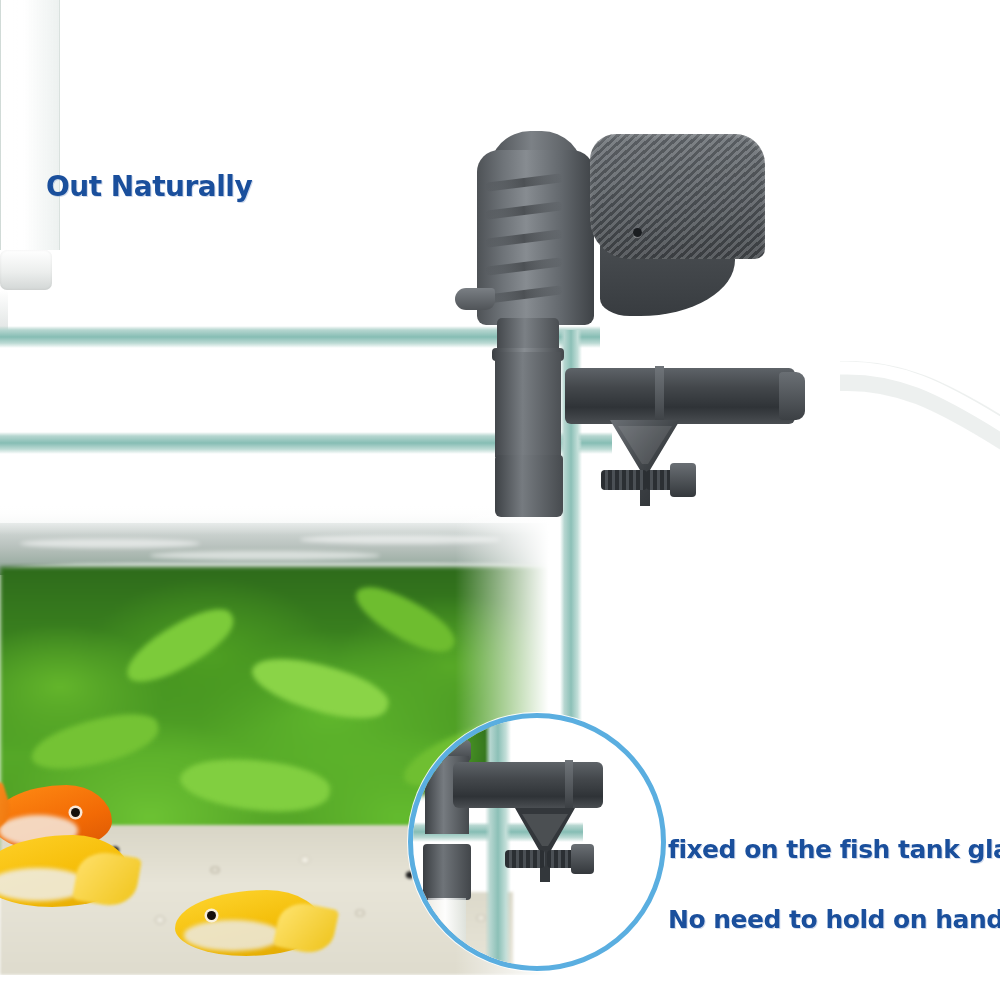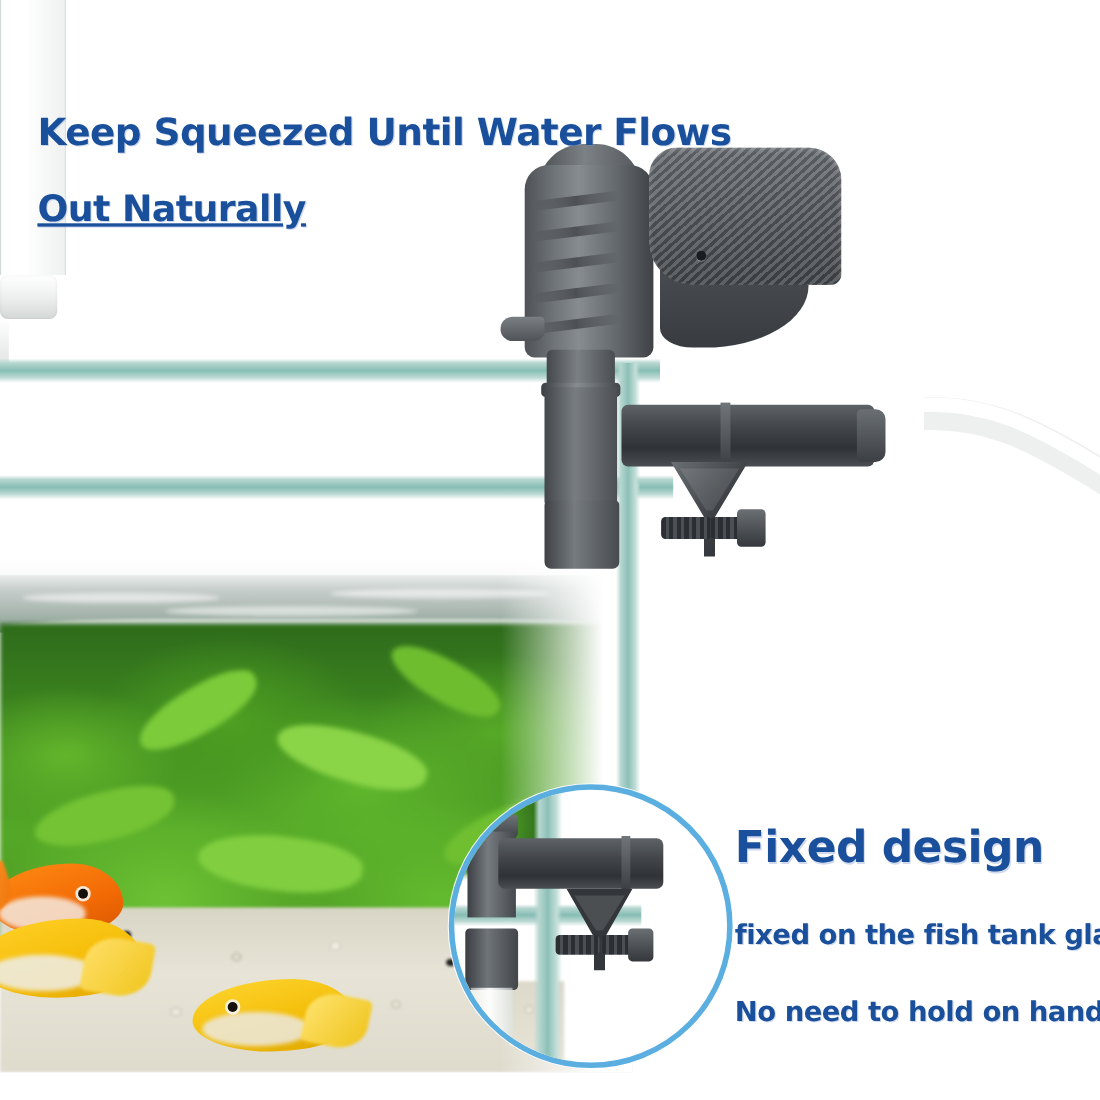--- a/index.html
+++ b/index.html
@@ -4,21 +4,21 @@
 <style>
   html,body{margin:0;padding:0;background:#fff;}
   body{width:1000px;height:1000px;font-family:"DejaVu Sans","Liberation Sans",sans-serif;}
   #stage{position:relative;width:1000px;height:1000px;overflow:hidden;background:#ffffff;}
 
   
   .hl{position:absolute;color:#1a4f9c;font-weight:bold;letter-spacing:-.5px;
       text-shadow:1px 1px 0 rgba(120,150,200,.35);white-space:nowrap;}
   #headline{left:30px;top:13px;font-size:49px;}
   #sub1{left:34px;top:101px;font-size:34px;}
-  #sub2{left:34px;top:170px;font-size:33px;text-decoration:underline;}
+  #sub2{left:46px;top:170px;font-size:28px;}
   #fixedTitle{left:668px;top:748px;font-size:40px;}
   #fixedL1{left:668px;top:835px;font-size:25px;}
   #fixedL2{left:668px;top:905px;font-size:25px;}
 
   
   #photo{position:absolute;left:0;top:505px;width:575px;height:470px;overflow:hidden;}
   #photo .airband{position:absolute;left:0;top:0;width:100%;height:22px;
       background:linear-gradient(#ffffff,#f2f4f3);}
   #photo .water{position:absolute;left:0;top:18px;width:100%;height:52px;
       background:linear-gradient(180deg,#d8dedc 0%,#b9c2be 45%,#9fb0a6 75%,#7d9683 100%);}
@@ -265,20 +265,18 @@
           <path d="M6 2 L66 2 L41 46 L41 76 L31 76 L31 46 Z" fill="#33373b"></path>
           <path d="M13 8 L59 8 L39 40 L33 40 Z" fill="rgba(255,255,255,.12)"></path>
         </svg>
       </div>
       <div class="bolt" style="left:92px;top:132px;width:40px;height:18px;"></div>
       <div class="bolt" style="left:134px;top:132px;width:38px;height:18px;"></div>
       <div class="nut" style="left:158px;top:126px;width:23px;height:30px;"></div>
     </div>
   </div>
 
-  <div class="hl" id="sub1">Keep Squeezed Until Water Flows</div>
   <div class="hl" id="sub2">Out Naturally</div>
 
-  <div class="hl" id="fixedTitle">Fixed design</div>
   <div class="hl" id="fixedL1">fixed on the fish tank glass</div>
   <div class="hl" id="fixedL2">No need to hold on hand</div>
 
 </div>
 
 </body></html>

